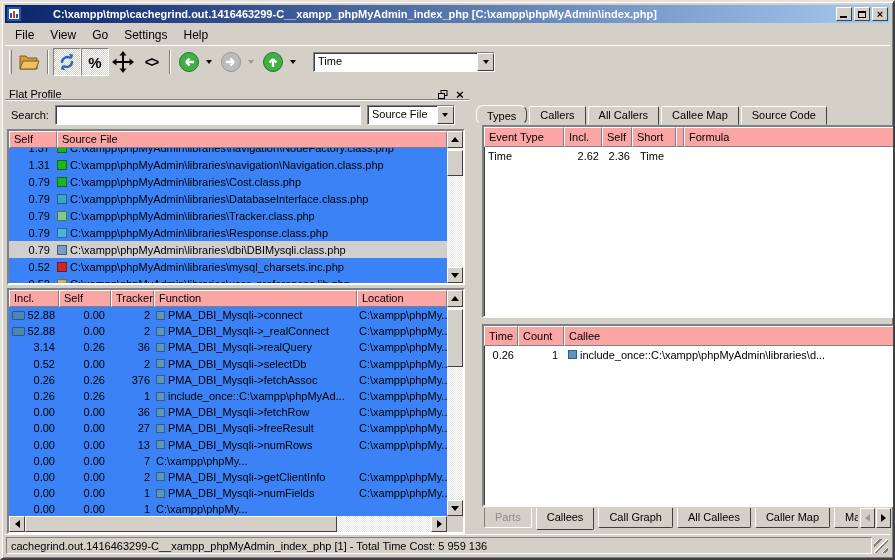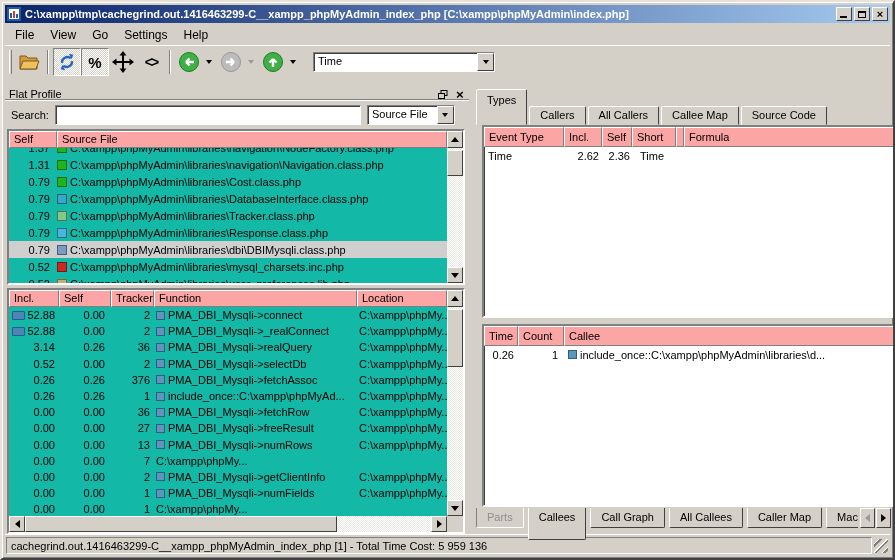--- a/index.html
+++ b/index.html
@@ -2,21 +2,21 @@
 <html><head>
 <meta charset="utf-8">
 <style>
   html,body{margin:0;padding:0;background:#808080;}
   *{box-sizing:border-box;font-family:"Liberation Sans",sans-serif;}
   .window{position:relative;width:895px;height:560px;background:#d4d0c8;
     border:2px solid;border-color:#e6e2da #404040 #404040 #e6e2da;
     box-shadow:inset 1px 1px 0 #fff, inset -1px -1px 0 #808080;overflow:hidden;font-size:11px;color:#000;}
   
   .titlebar{position:absolute;left:3px;top:3px;right:3px;height:18px;
-    background:linear-gradient(to right,#0a246a,#a6caf0);display:flex;align-items:center;padding:0 2px;}
+    background:linear-gradient(to right,#0a246a,#a6caf0);display:flex;align-items:center;padding:0 2px;gap:28px;}
   .app-icon{width:14px;height:14px;margin-right:4px;flex:0 0 auto;}
   .title-text{color:#fff;font-weight:bold;font-size:11px;white-space:nowrap;overflow:hidden;flex:1;}
   .win-btns{display:flex;gap:2px;margin-left:4px;}
   .winbtn{width:16px;height:14px;background:#d4d0c8;border:1px solid;border-color:#fff #404040 #404040 #fff;
     position:relative;display:flex;align-items:center;justify-content:center;padding:0;}
   .glyph-min{position:absolute;left:3px;bottom:2px;width:7px;height:2px;background:#000;}
   .glyph-max{width:8px;height:7px;border:1px solid #000;border-top-width:2px;}
   .glyph-close{font-size:11px;font-weight:bold;line-height:10px;}
   
   .menubar{position:absolute;left:3px;top:22px;right:3px;height:21px;display:flex;align-items:center;padding-left:4px;font-size:12px;}
@@ -61,21 +61,21 @@
   .sb-track{position:absolute;background-color:#e9e7e1;
     background-image:linear-gradient(45deg,#fff 25%,transparent 25%,transparent 75%,#fff 75%),linear-gradient(45deg,#fff 25%,transparent 25%,transparent 75%,#fff 75%);
     background-size:2px 2px;background-position:0 0,1px 1px;}
   .sb-thumb{position:absolute;background:#d4d0c8;border:1px solid;border-color:#fff #404040 #404040 #fff;}
   .sb-btn{position:absolute;width:16px;height:16px;background:#d4d0c8;border:1px solid;border-color:#fff #404040 #404040 #fff;display:flex;align-items:center;justify-content:center;}
   .tri-up{width:0;height:0;border-left:4px solid transparent;border-right:4px solid transparent;border-bottom:5px solid #000;}
   .tri-down{width:0;height:0;border-left:4px solid transparent;border-right:4px solid transparent;border-top:5px solid #000;}
   .tri-left{width:0;height:0;border-top:4px solid transparent;border-bottom:4px solid transparent;border-right:5px solid #000;}
   .tri-right{width:0;height:0;border-top:4px solid transparent;border-bottom:4px solid transparent;border-left:5px solid #000;}
   .tri-left.dis{border-right-color:#9a9a9a;}
-  .rows-clip{position:absolute;left:0;top:17px;right:16px;bottom:0;overflow:hidden;background:#14b8a6;}
+  .rows-clip{position:absolute;left:0;top:17px;right:16px;bottom:0;overflow:hidden;background:#3b82f6;}
   .files-lv .rows-inner{margin-top:-9px;}
   .funcs-lv .rows-clip{bottom:16px;}
   .lvrow{display:flex;align-items:center;height:17px;white-space:nowrap;}
   .funcs-lv .lvrow{height:16.2px;}
   .lvrow.sel{background:#cfcfcf;}
   .sq{width:10px;height:10px;flex:0 0 auto;border:1px solid rgba(0,0,0,.4);margin:0 3px 0 2px;}
   .sq2{width:9px;height:9px;flex:0 0 auto;background:#5d95bb;border:1px solid #2f5f80;margin-right:3px;}
   .c-self{width:46px;text-align:right;padding-right:5px;flex:0 0 auto;}
   .c-path{flex:1;overflow:hidden;}
   .c-incl{width:50px;flex:0 0 auto;display:flex;align-items:center;justify-content:flex-end;padding-right:4px;position:relative;}
@@ -91,38 +91,38 @@
   .h-self2{width:52px;flex:0 0 auto;}
   .h-called{width:43px;flex:0 0 auto;}
   .h-fn{width:203px;flex:0 0 auto;}
   .h-loc{flex:1;}
   
   .detail-header{position:absolute;left:4px;top:3px;right:2px;height:16px;font-weight:bold;font-size:12px;white-space:nowrap;overflow:hidden;}
   .tabs{display:flex;align-items:flex-end;}
   .top-tabs{position:absolute;left:4px;top:24px;right:2px;height:22px;}
   .tab{height:19px;padding:2px 10px 0;background:#d4d0c8;border:1px solid;border-color:#fff #404040 transparent #fff;
     border-radius:2px 2px 0 0;margin-right:2px;white-space:nowrap;flex:0 0 auto;}
-  .tab.active{height:36px;padding-top:4px;font-weight:normal;z-index:3;border-color:#fff #404040 transparent #fff;}
+  .tab.active{height:20px;padding-top:4px;font-weight:normal;z-index:3;border-color:#fff #404040 transparent #fff;border-radius:7px;}
   .panel{position:absolute;border:2px solid;border-color:#808080 #fff #fff #808080;box-shadow:inset 1px 1px 0 #404040;background:#fff;margin-left:8px;}
   .types-panel{left:2px;top:46px;width:417px;height:193px;}
   .callees-panel{left:2px;top:245px;width:417px;height:183px;}
   .p-head{display:flex;height:20px;}
   .callees-panel .p-head{height:20px;}
   .p-head .hcell{display:flex;align-items:center;}
   .h-evt{width:80px;}.h-tincl{width:38px;}.h-tself{width:30px;}.h-short{width:44px;}.h-gap{width:8px;padding:0;}.h-formula{flex:1;}
   .h-time{width:34px;}.h-count{width:46px;}.h-callee{flex:1;}
   .prow{display:flex;height:17px;align-items:center;white-space:nowrap;}
   .t-evt{width:80px;padding-left:4px;}.t-incl{width:38px;text-align:right;padding-right:3px;}
   .t-self{width:30px;text-align:right;padding-right:2px;}.t-short{width:44px;padding-left:8px;}.t-formula{flex:1;}
   .t-time{width:34px;text-align:right;padding-right:4px;}.t-count{width:46px;text-align:right;padding-right:6px;}
   .t-callee{flex:1;display:flex;align-items:center;overflow:hidden;padding-left:4px;}
-  .bottom-tabs{position:absolute;left:4px;top:429px;right:2px;height:24px;align-items:flex-start;}
+  .bottom-tabs{position:absolute;left:12px;top:429px;right:2px;height:24px;align-items:flex-start;}
   .btab{height:20px;padding:3px 10px 0;background:#d4d0c8;border:1px solid;border-color:#fff #404040 #404040 #fff;
     border-radius:0 0 2px 2px;border-top:none;margin-right:4px;white-space:nowrap;flex:0 0 auto;}
-  .btab.active{height:32px;z-index:3;}
+  .btab.active{height:22px;z-index:3;}
   .btab.disabled{color:#8e8e8e;border-color:#808080 #fff #fff #808080;}
   .btabs-clip{flex:1;display:flex;overflow:hidden;}
   .btab-arrows{display:flex;flex:0 0 auto;margin-left:1px;}
   .btab-arrow{width:15px;height:20px;background:#d4d0c8;border:1px solid;border-color:#fff #404040 #404040 #fff;display:flex;align-items:center;justify-content:center;margin-left:1px;}
   
   .statusbar{position:absolute;left:3px;right:3px;bottom:3px;height:21px;border-top:1px solid #fff;}
   .status-field{position:absolute;left:1px;top:2px;right:18px;bottom:1px;border:1px solid;border-color:#808080 #fff #fff #808080;
     display:flex;align-items:center;padding-left:4px;white-space:nowrap;overflow:hidden;}
   .grip{position:absolute;right:2px;bottom:2px;width:14px;height:14px;
     background:repeating-linear-gradient(135deg,transparent 0 3px,#fff 3px 4px,#808080 4px 6px);}

